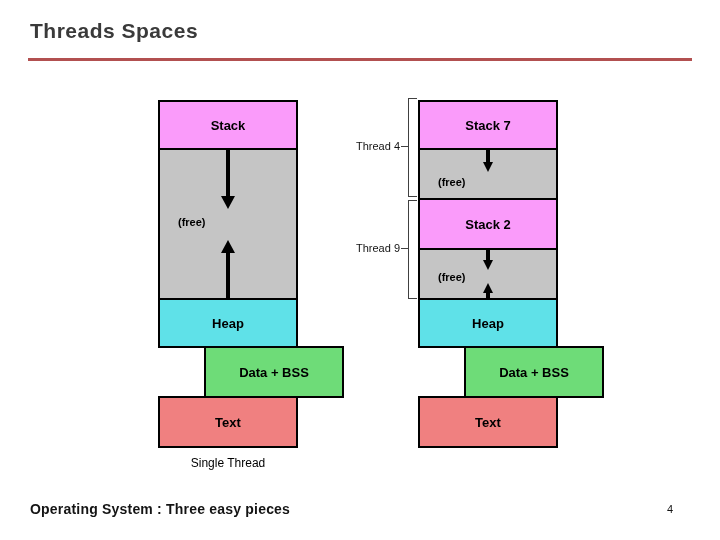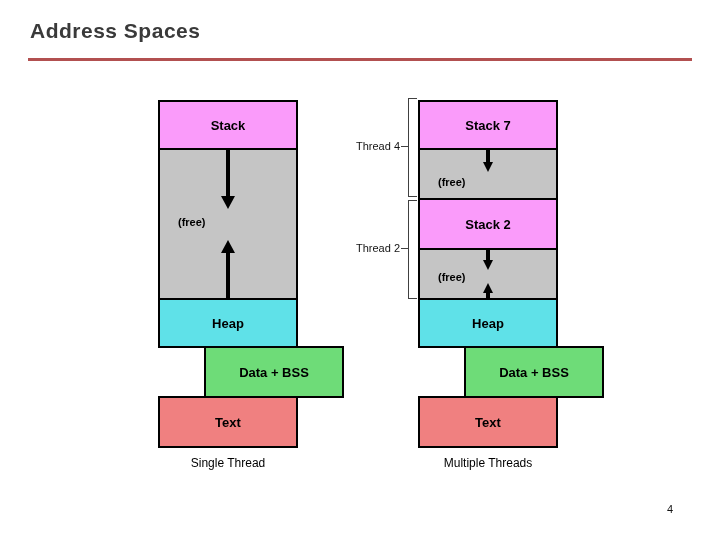--- a/index.html
+++ b/index.html
@@ -104,21 +104,21 @@
   .page-num{
     position:absolute;left:660px;top:503px;width:20px;
     font-size:11px;color:#141414;text-align:center;
   }
 </style>
 </head>
 <body>
 
 <div class="slide">
 
-  <div class="title">Address Spaces</div>
+  <div class="title">Threads Spaces</div>
   <div class="rule"></div>
 
   <div class="col col-left">
     <div class="seg h-stack c-stack">
       <span class="seg-label">Stack</span>
     </div>
     <div class="seg h-free-tall c-free tall">
       <span class="shaft d-shaft"></span>
       <span class="head down d-head"></span>
       <span class="free-label">(free)</span>
@@ -159,25 +159,25 @@
     <div class="seg h-heap c-heap">
       <span class="seg-label">Heap</span>
     </div>
     <div class="seg h-data c-data">
       <span class="seg-label">Data + BSS</span>
     </div>
     <div class="seg h-text c-text">
       <span class="seg-label">Text</span>
     </div>
   </div>
-  <div class="caption caption-right">Multiple Threads</div>
 
   <div class="bracket bracket-1"></div>
   <div class="tick tick-1"></div>
   <div class="thread-label thread-label-1">Thread 4</div>
 
   <div class="bracket bracket-2"></div>
   <div class="tick tick-2"></div>
-  <div class="thread-label thread-label-2">Thread 2</div>
+  <div class="thread-label thread-label-2">Thread 9</div>
 
+  <div class="footer">Operating System : Three easy pieces</div>
   <div class="page-num">4</div>
 
 </div>
 
 </body></html>

